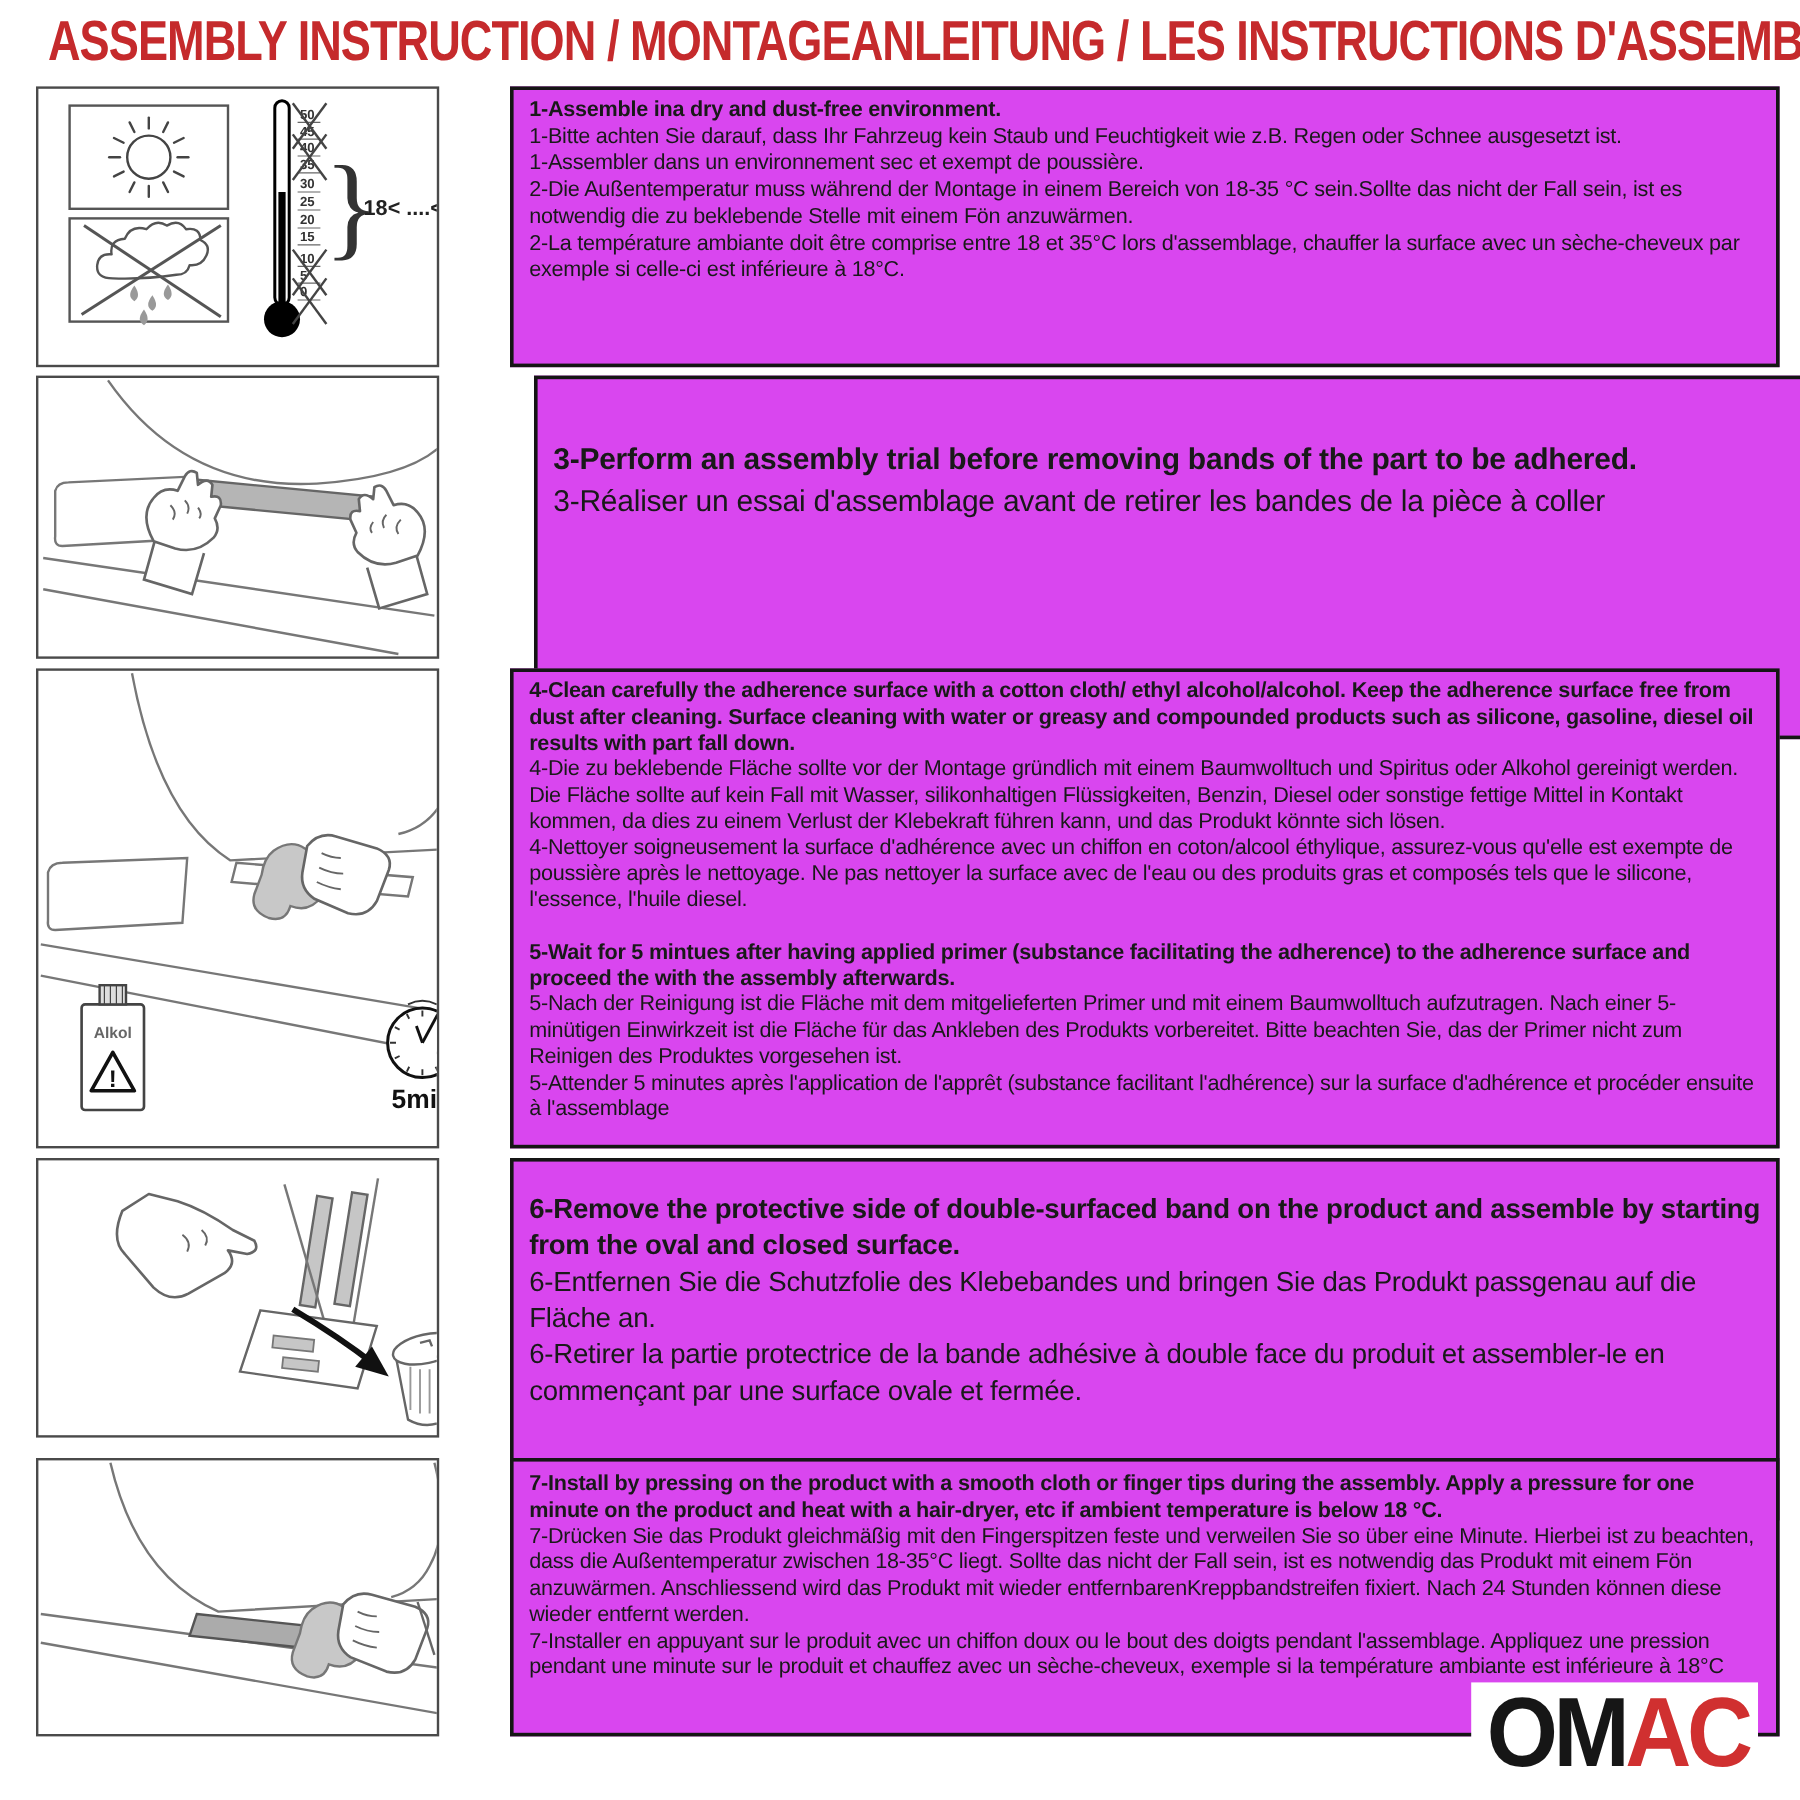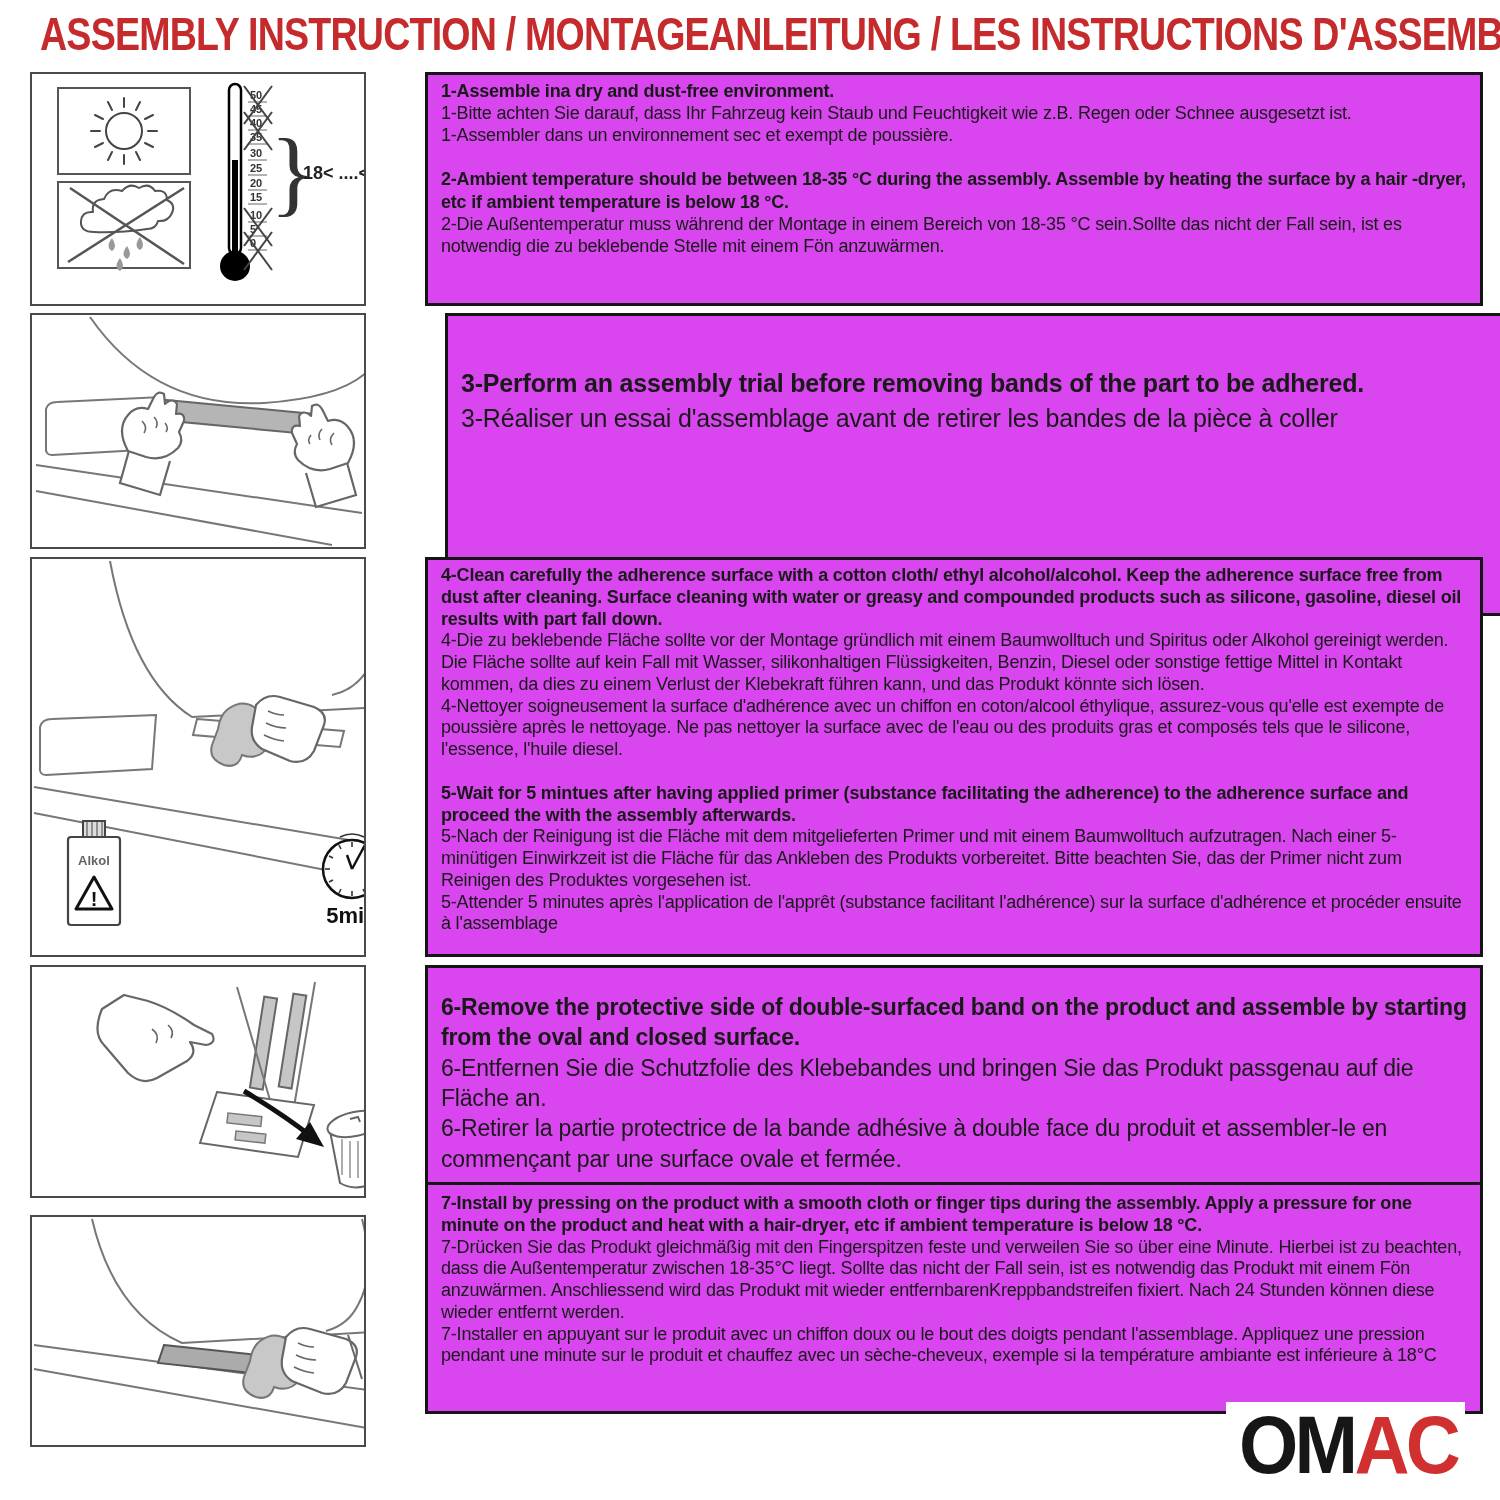--- a/index.html
+++ b/index.html
@@ -109,22 +109,22 @@
         </g>
         <text x="238" y="130" font-size="96" fill="#333" font-family="'Liberation Serif',serif">}</text>
         <text x="271" y="105" font-size="18" font-weight="bold" fill="#222">18&lt; ....&lt;35 C</text>
       </g>
     </svg>
   </div>
   <div class="txtbox sm" style="top:72px;height:234px;">
     <p class="b">1-Assemble ina dry and dust-free environment.</p>
     <p>1-Bitte achten Sie darauf, dass Ihr Fahrzeug kein Staub und Feuchtigkeit wie z.B. Regen oder Schnee ausgesetzt ist.</p>
     <p>1-Assembler dans un environnement sec et exempt de poussière.</p>
-    <p class="b gap">2-Ambient temperature should be between 18-35 °C  during the assembly. Assemble by heating the surface by a hair -dryer, etc if ambient temperature is below 18 °C.</p>
     <p>2-Die Außentemperatur muss während der Montage in einem Bereich von 18-35 °C  sein.Sollte das nicht der Fall sein, ist es notwendig die zu beklebende Stelle mit einem Fön anzuwärmen.</p>
+    <p>2-La température ambiante doit être comprise entre 18 et 35°C lors d'assemblage, chauffer la surface avec un sèche-cheveux par exemple si celle-ci est inférieure à 18°C.</p>
   </div>
 
   <div class="imgbox" style="top:313px;height:236px;">
     <svg width="379" height="232" viewBox="0 0 379 232" preserveAspectRatio="none">
       <defs>
         <g id="hand-grip">
           <path d="M-6,44 L-16,80 L24,92 L34,58" fill="#fff" stroke="#666" stroke-width="2.2"></path>
           <path d="M-8,48 q-12,-22 0,-36 q8,-10 20,-6 l6,-12 q4,-7 10,-3 l1,10 q8,-7 12,0 l-1,10 q9,-2 8,7 l-5,11 q5,9 -1,16 q-14,14 -32,9 z" fill="#fff" stroke="#666" stroke-width="2.2" stroke-linejoin="round"></path>
           <path d="M6,18 q6,6 2,12 M18,14 q5,5 2,11 M29,20 q4,5 1,9" fill="none" stroke="#666" stroke-width="1.6"></path>
         </g>
@@ -235,21 +235,21 @@
         <path d="M2,152 L340,212"></path>
         <path d="M350,180 L378,222"></path>
       </g>
       <polygon points="132,128 244,140 238,158 126,146" fill="#ababab" stroke="#555" stroke-width="2"></polygon>
       <path d="M228,124 q14,-10 26,-2 q16,8 10,22 q12,6 4,18 q-10,14 -26,8 q-4,14 -18,10 q-16,-6 -12,-20 l6,-16 q2,-14 10,-20 z" fill="#c8c8c8" stroke="#777" stroke-width="2"></path>
       <path d="M254,120 q10,-12 24,-8 l36,10 q14,6 10,18 l-10,26 q-8,14 -24,10 l-30,-12 q-12,-8 -10,-22 z" fill="#fff" stroke="#666" stroke-width="2.2"></path>
       <path d="M266,126 q8,4 16,4 M264,138 q10,5 20,5 M262,150 q10,5 20,6" fill="none" stroke="#666" stroke-width="1.6"></path>
       <path d="M316,118 l14,44" fill="none" stroke="#666" stroke-width="2"></path>
     </svg>
   </div>
-  <div class="txtbox sm2" style="top:1182px;height:232px;padding-top:8px;">
+  <div class="txtbox sm2" style="top:1215px;height:232px;padding-top:8px;">
     <p class="b">7-Install by pressing on the product with a smooth cloth or finger tips during the assembly. Apply a pressure for one minute on the product and heat with a hair-dryer, etc if ambient temperature is below 18 °C.</p>
     <p>7-Drücken Sie das Produkt gleichmäßig mit den Fingerspitzen feste und verweilen Sie so über eine Minute. Hierbei ist zu beachten, dass die Außentemperatur zwischen 18-35°C liegt. Sollte das nicht der Fall sein, ist es notwendig das Produkt mit einem Fön anzuwärmen. Anschliessend wird das Produkt mit wieder entfernbarenKreppbandstreifen fixiert. Nach 24 Stunden können diese wieder entfernt werden.</p>
     <p>7-Installer en appuyant sur le produit avec un chiffon doux ou le bout des doigts pendant l'assemblage. Appliquez une pression pendant une minute sur le produit et chauffez avec un sèche-cheveux, exemple si la température ambiante est inférieure à 18°C</p>
   </div>
 
   <div class="logo"><span class="lb">OM</span><span class="lr">AC</span></div>
 
 </div>
 
 </body></html>

